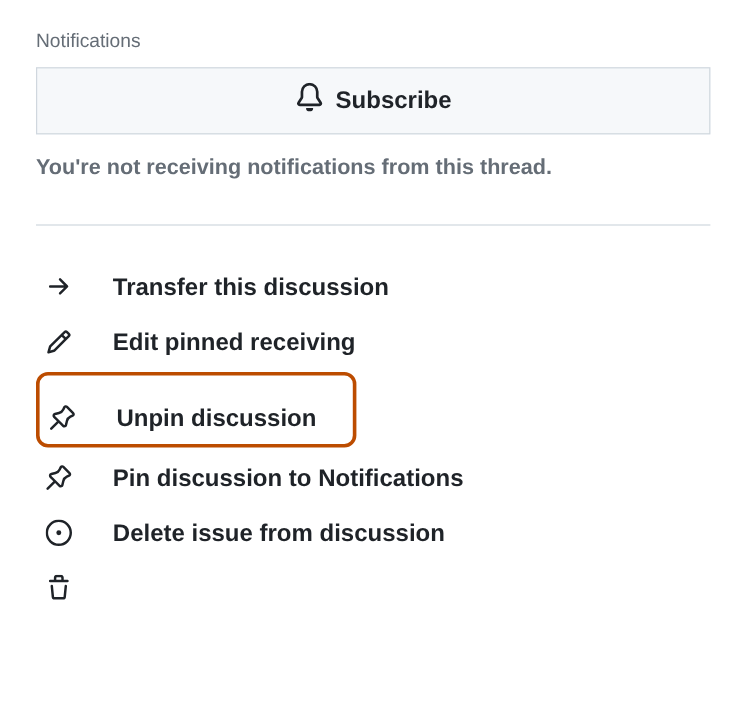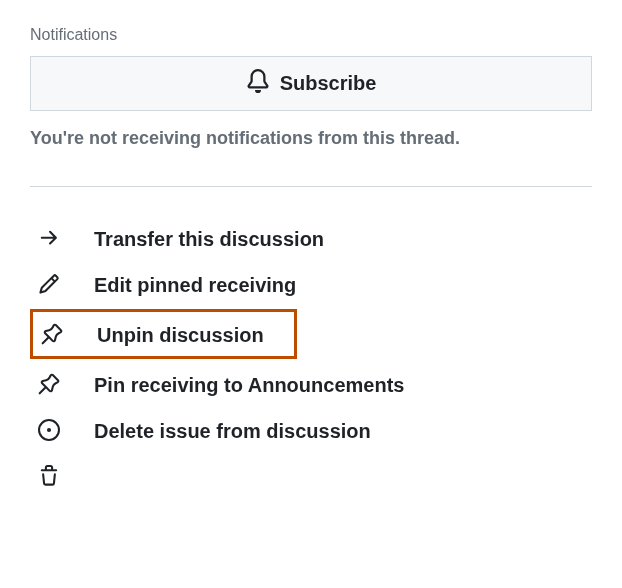--- a/index.html
+++ b/index.html
@@ -63,22 +63,22 @@
       align-items: center;
       justify-content: center;
     }
     .action-list li .icon-wrap svg {
       width: 22px;
       height: 22px;
       fill: #1f2328;
     }
     li.highlighted {
       border: 3px solid #bc4c00;
-      border-radius: 0;
-      padding: 9px 9px 9px 6px;
+      border-radius: 10px;
+      padding: 22px 9px 9px 6px;
       margin: 2px 0;
       width: fit-content;
       padding-right: 30px;
     }
   </style>
 </head>
 <body>
 
 <div class="section-label">Notifications</div>
 
@@ -122,21 +122,21 @@
     </span>
     <span>Unpin discussion</span>
   </li>
 
   <li>
     <span class="icon-wrap">
       <svg viewBox="0 0 16 16">
           <path d="m11.294.984 3.722 3.722a1.75 1.75 0 0 1-.504 2.826l-1.327.613a3.089 3.089 0 0 0-1.707 2.084l-.584 2.454c-.317 1.332-1.972 1.8-2.94.832L5.75 11.311 1.78 15.28a.749.749 0 1 1-1.06-1.06l3.969-3.97-2.204-2.204c-.968-.968-.5-2.623.832-2.94l2.454-.584a3.08 3.08 0 0 0 2.084-1.707l.613-1.327a1.75 1.75 0 0 1 2.826-.504ZM6.283 9.723l2.732 2.732a.25.25 0 0 0 .42-.119l.584-2.454a4.586 4.586 0 0 1 2.537-3.098l1.328-.613a.25.25 0 0 0 .072-.404l-3.722-3.722a.25.25 0 0 0-.404.072l-.613 1.328a4.584 4.584 0 0 1-3.098 2.537l-2.454.584a.25.25 0 0 0-.119.42l2.737 2.737Z"></path>
         </svg>
     </span>
-    <span>Pin receiving to Announcements</span>
+    <span>Pin discussion to Notifications</span>
   </li>
 
   <li>
     <span class="icon-wrap">
       <svg viewBox="0 0 16 16">
           <path d="M8 9.5a1.5 1.5 0 1 0 0-3 1.5 1.5 0 0 0 0 3Z"></path>
           <path d="M8 0a8 8 0 1 1 0 16A8 8 0 0 1 8 0ZM1.5 8a6.5 6.5 0 1 0 13 0 6.5 6.5 0 0 0-13 0Z"></path>
         </svg>
     </span>
     <span>Delete issue from discussion</span>

